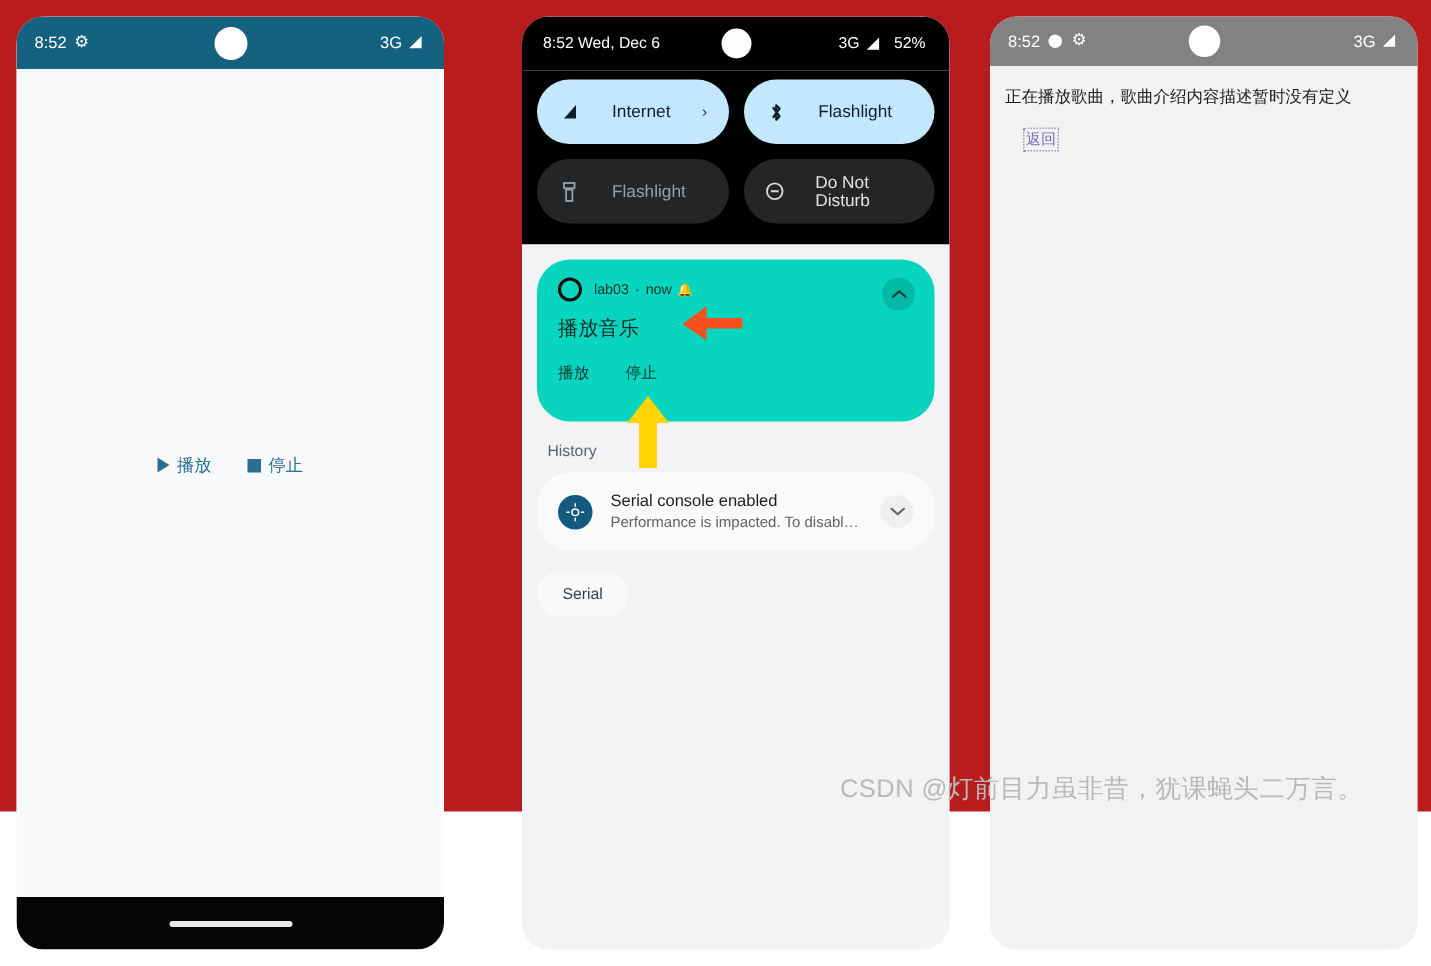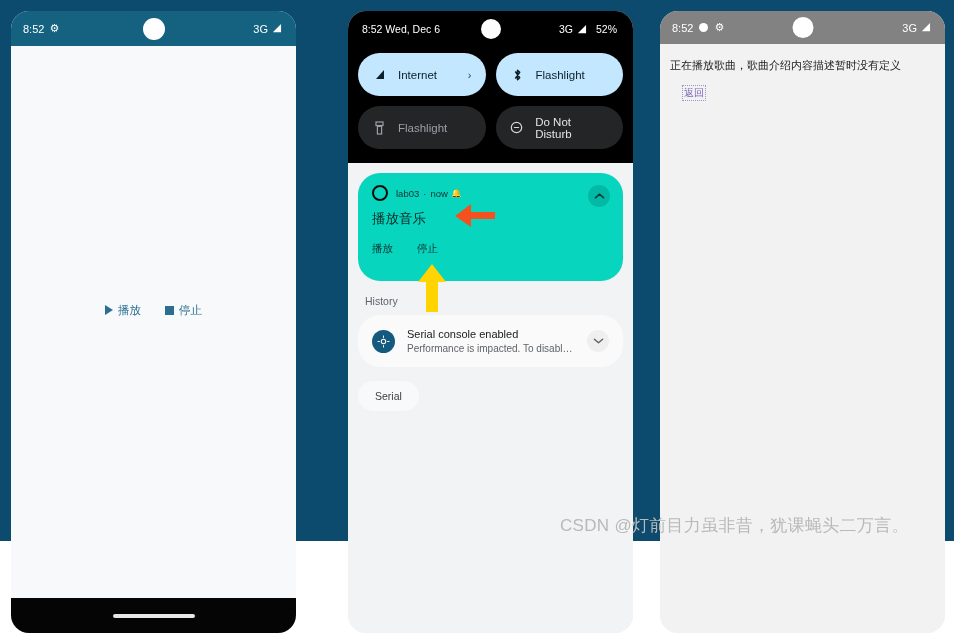--- a/index.html
+++ b/index.html
@@ -2,21 +2,21 @@
 <html><head>
 <meta charset="utf-8">
 <style>
   * { box-sizing: border-box; margin: 0; padding: 0; }
   html, body {
     width: 954px; height: 644px;
     background: #ffffff;
     font-family: "Liberation Sans", "DejaVu Sans", sans-serif;
     overflow: hidden;
   }
-  .stage { position: relative; width: 954px; height: 541px; background:#0c4a6e; }
+  .stage { position: relative; width: 954px; height: 541px; background:#b91c1c; }
 
   
   .phone {
     position: absolute;
     width: 285px; height: 622px;
     border-radius: 18px;
     overflow: hidden;
   }
   #phone1 { left: 11px;  top: 11px; background:#f8f9fb; }
   #phone2 { left: 348px; top: 11px; background:#f1f3f4; }
@@ -62,21 +62,21 @@
     height: 36px; background:#000000; color:#ffffff;
     display:flex; align-items:center; padding: 0 14px;
     font-size: 10.5px; position:relative;
   }
   .p2-status .right { position:absolute; right:16px; display:flex; align-items:center; gap:9px; }
   .p2-status .camera-dot { background:#fcfcfc; width:20px; height:20px; }
   .p2-dark { background:#000000; padding: 6px 10px 14px 10px; }
   .qs-grid { display:grid; grid-template-columns: 1fr 1fr; gap: 10px; }
   .qs-tile {
     height: 43px; border-radius: 22px;
-    display:flex; align-items:center; padding: 0 14px; gap:11px;
+    display:flex; align-items:center; padding: 0 14px; gap:21px;
     font-size: 11.5px; cursor:pointer; position:relative;
   }
   .qs-on  { background:#c2e7ff; color:#0d1f2a; }
   .qs-off { background:#232527; color:#9aa0a6; }
   .qs-tile .chev-r { position:absolute; right:14px; font-size:11px; color:#2c4557; }
   .qs-ic { width:15px; display:flex; justify-content:center; }
 
   .p2-scroll { background:#f1f3f4; padding: 10px 10px 0 10px; height:536px; position:relative; }
 
   .notif-music {

